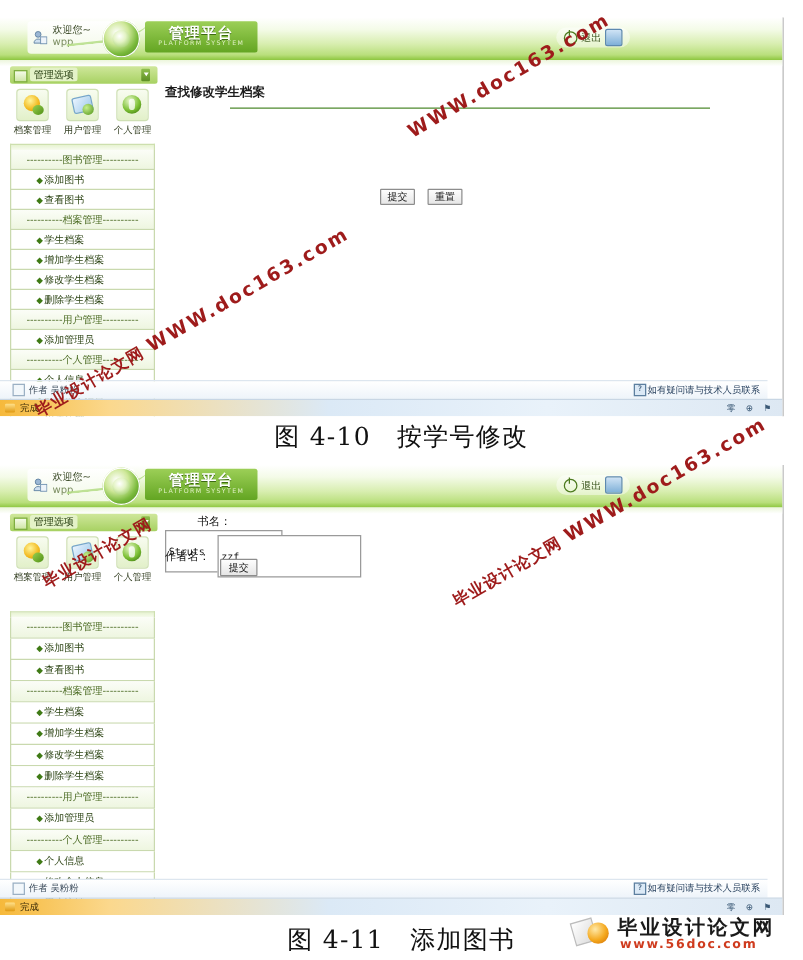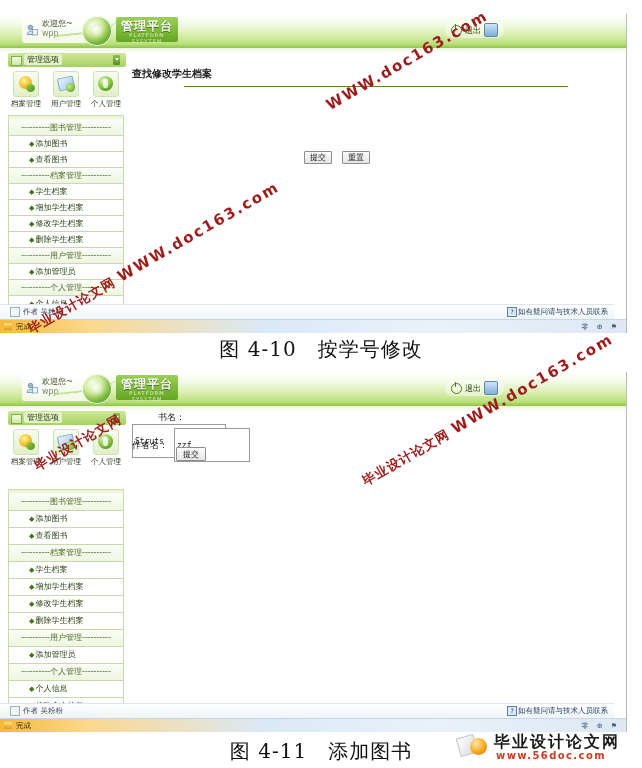--- a/index.html
+++ b/index.html
@@ -47,21 +47,21 @@
   .logo-mark:after{
     content:"";position:absolute;left:8px;top:8px;width:14px;height:14px;border-radius:50%;
     background:radial-gradient(circle at 40% 35%,#fff 0%,#e3f3c4 40%,#86c24a 100%);
   }
   .logo-swoosh{
     position:absolute;left:52px;top:0px;width:66px;height:18px;
     border-bottom:2px solid #b5dd86;border-radius:0 0 60% 0;
     transform:rotate(-6deg);opacity:.85;
   }
   .logo-box{
-    position:absolute;left:116px;top:3px;width:62px;height:25px;
+    position:absolute;left:116px;top:3px;width:90px;height:25px;
     background:linear-gradient(to bottom,#9ccf57,#63a522);border-radius:2px;
   }
   .logo-cn{
     position:absolute;left:0;right:0;top:1px;text-align:center;color:#fff;
     font-size:12px;font-weight:bold;letter-spacing:1px;
     text-shadow:0 1px 0 #3d6a12;
   }
   .logo-en{
     position:absolute;left:0;right:0;top:15px;text-align:center;color:#dff0c4;
     font-size:5px;letter-spacing:1.1px;
@@ -424,21 +424,21 @@
       </div>
     </div>
 
     <div class="content">
       <div class="frow" style="left:0px;top:0px;flex-direction:column;">
         <span class="flabel" style="width:42px;">书名：</span>
         <input class="finput" style="width: 94px; height: 13px; line-height: 13px;" value="Struts">
       </div>
       <div class="frow" style="left:0px;top:17px;">
         <span class="flabel" style="width:42px;">作者名：</span>
-        <input class="finput" style="width: 76px; height: 13px; line-height: 13px;" value="zzf">
+        <input class="finput" style="width: 115px; height: 13px; line-height: 13px;" value="zzf">
       </div>
       <div class="frow" style="left:44px;top:36px;">
         <span class="btn" style="min-width:30px;height:14px;">提交</span>
       </div>
     </div>
 
     <div class="foot">
       <div class="lft">
         <span class="bq"></span>
         <span>作者 吴粉粉</span>

